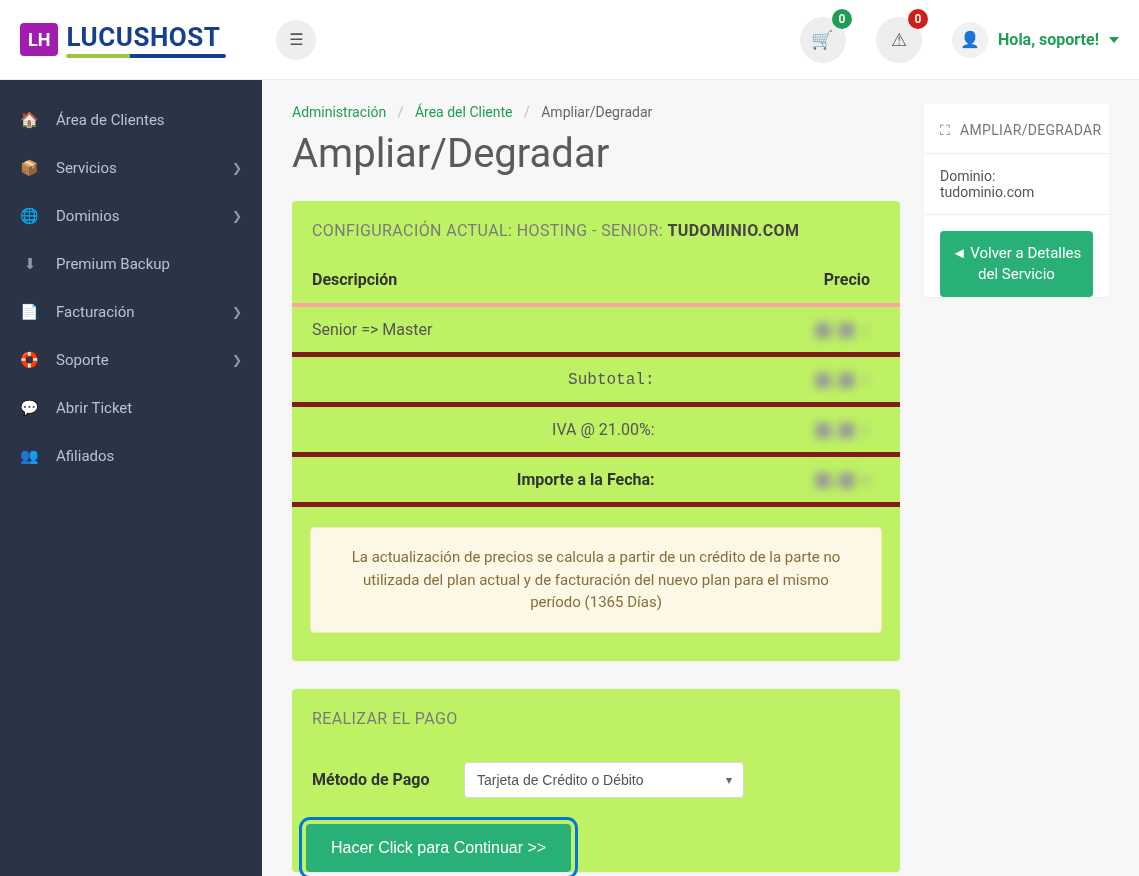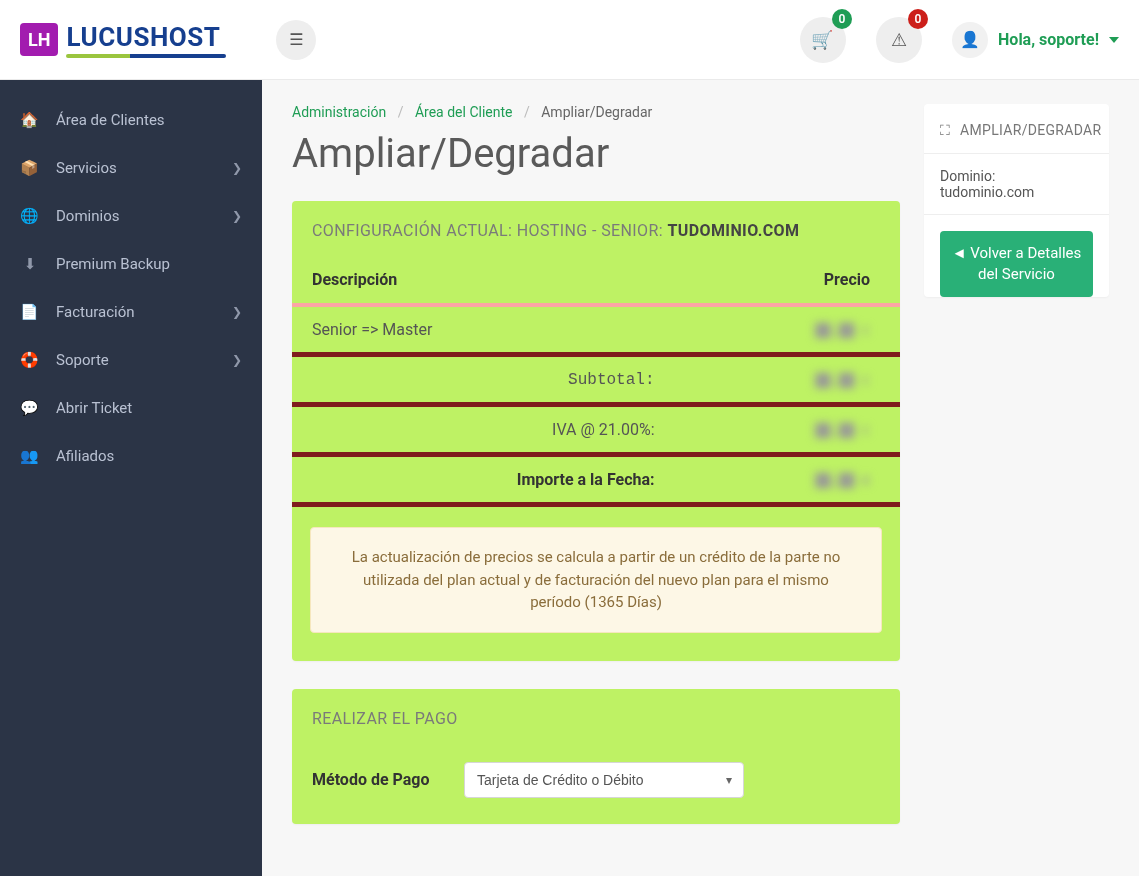--- a/index.html
+++ b/index.html
@@ -183,20 +183,23 @@
         <div class="panel-header">REALIZAR EL PAGO</div>
         <div class="form-row">
           <div class="form-label">Método de Pago</div>
           <div class="select">
             <select>
               <option>Tarjeta de Crédito o Débito</option>
             </select>
             <span class="sel-caret">▾</span>
           </div>
         </div>
+        <div class="continue-wrap">
+          <button class="continue">Hacer Click para Continuar &gt;&gt;</button>
+        </div>
       </div>
     </div>
 
     <div class="side-col">
       <div class="side-panel">
         <div class="side-header">
           <i class="g" style="font-size:14px;">⛶</i>
           <span>AMPLIAR/DEGRADAR</span>
         </div>
         <div class="side-block">

